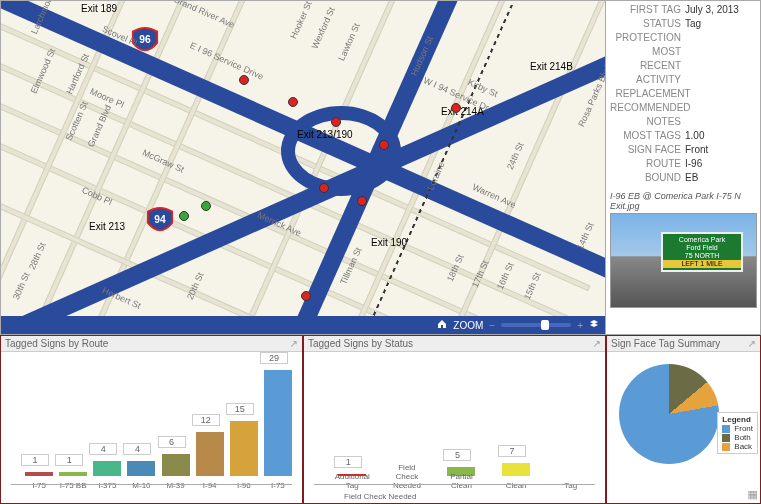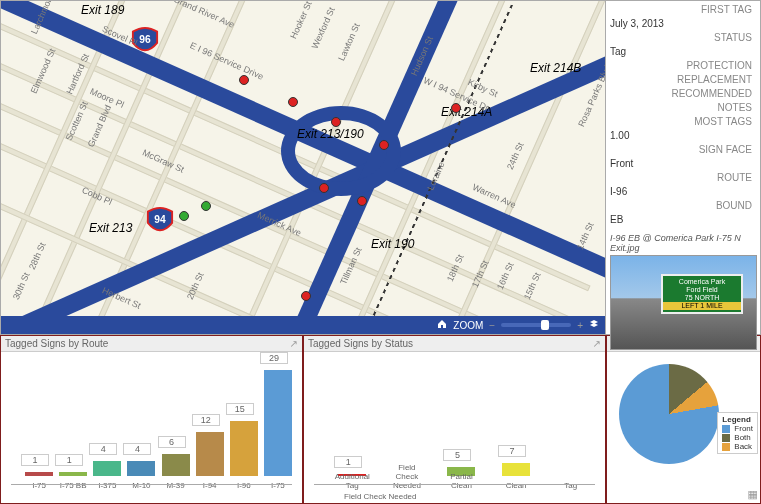--- a/index.html
+++ b/index.html
@@ -3,34 +3,34 @@
 <meta charset="utf-8">
 <style>
   * { box-sizing: border-box; margin: 0; padding: 0; }
   body { font-family: Arial, Helvetica, sans-serif; font-size: 11px; color: #333; width: 761px; height: 504px; background: #fff; overflow: hidden; }
   .container { display: grid; grid-template-columns: 606px 155px; grid-template-rows: 335px 169px; }
   
   .map-panel { position: relative; background: #f6f4e9; border: 1px solid #aaa; overflow: hidden; }
   .map-surface { position: absolute; inset: 0; }
   .road { position: absolute; background: #2a4a9c; }
   .local { position: absolute; background: #e7e4d3; border: 1px solid #d4d0bc; }
-  .exit-label { position: absolute; font-size: 12px; font-style: italic; color: #000; white-space: nowrap; }
+  .exit-label { position: absolute; font-size: 10px; color: #000; white-space: nowrap; }
   .st-label { position: absolute; font-size: 9px; color: #777; white-space: nowrap; }
   .pin { position: absolute; width: 10px; height: 10px; border-radius: 50%; border: 1px solid #333; }
   .pin-red { background: #d22; }
   .pin-green { background: #3a3; }
   .shield { position: absolute; width: 28px; height: 28px; }
   .shield svg { width: 100%; height: 100%; }
   .map-toolbar { position: absolute; left: 0; right: 0; bottom: 0; height: 18px; background: #2a4a9c; color: #fff; display: flex; align-items: center; justify-content: flex-end; padding: 0 6px; font-size: 10px; gap: 6px; }
   .zoom-track { width: 70px; height: 4px; background: #4868b8; position: relative; border-radius: 2px; }
   .zoom-thumb { position: absolute; top: -3px; left: 40px; width: 8px; height: 10px; background: #fff; border-radius: 2px; }
   
   .side-panel { padding: 2px 4px; border: 1px solid #aaa; border-left: none; font-size: 10px; }
   .side-title { font-size: 11px; color: #333; margin-bottom: 4px; }
-  .kv { display: flex; line-height: 14px; flex-direction: column; }
+  .kv { display: flex; line-height: 14px; }
   .kv .k { flex: 1; text-align: right; color: #888; padding-right: 4px; }
   .kv .v { flex: 1; text-align: left; color: #333; }
   .photo-caption { font-style: italic; font-size: 9px; margin: 6px 0 2px; color: #555; }
   .photo { width: 147px; height: 95px; background: linear-gradient(#7bb3e8, #a3c8ea 45%, #888 46%, #555); position: relative; border: 1px solid #999; }
   .sign { position: absolute; top: 18px; left: 50px; width: 82px; height: 40px; background: #1b7a2f; border: 2px solid #eee; display: flex; flex-direction: column; align-items: center; justify-content: center; color: #fff; font-size: 7px; line-height: 8px; }
   .sign .bottom { background: #e8c63a; color: #000; width: 100%; text-align: center; font-size: 7px; }
   
   .charts { grid-column: 1 / 3; display: grid; grid-template-columns: 303px 303px 155px; }
   .panel { border: 1px solid #7f1d1d; display: flex; flex-direction: column; overflow: hidden; }
   .panel-header { height: 16px; background: #eee; border-bottom: 1px solid #ccc; display: flex; align-items: center; justify-content: space-between; padding: 0 4px; font-size: 10px; color: #666; }
@@ -169,20 +169,24 @@
       </div>
     <div class="kv">
         <span class="k">STATUS</span>
         <span class="v">Tag</span>
       </div>
     <div class="kv">
         <span class="k">PROTECTION</span>
         <span class="v"></span>
       </div>
     <div class="kv">
+        <span class="k">MOST RECENT ACTIVITY</span>
+        <span class="v"></span>
+      </div>
+    <div class="kv">
         <span class="k">REPLACEMENT RECOMMENDED</span>
         <span class="v"></span>
       </div>
     <div class="kv">
         <span class="k">NOTES</span>
         <span class="v"></span>
       </div>
     <div class="kv">
         <span class="k">MOST TAGS</span>
         <span class="v">1.00</span>

